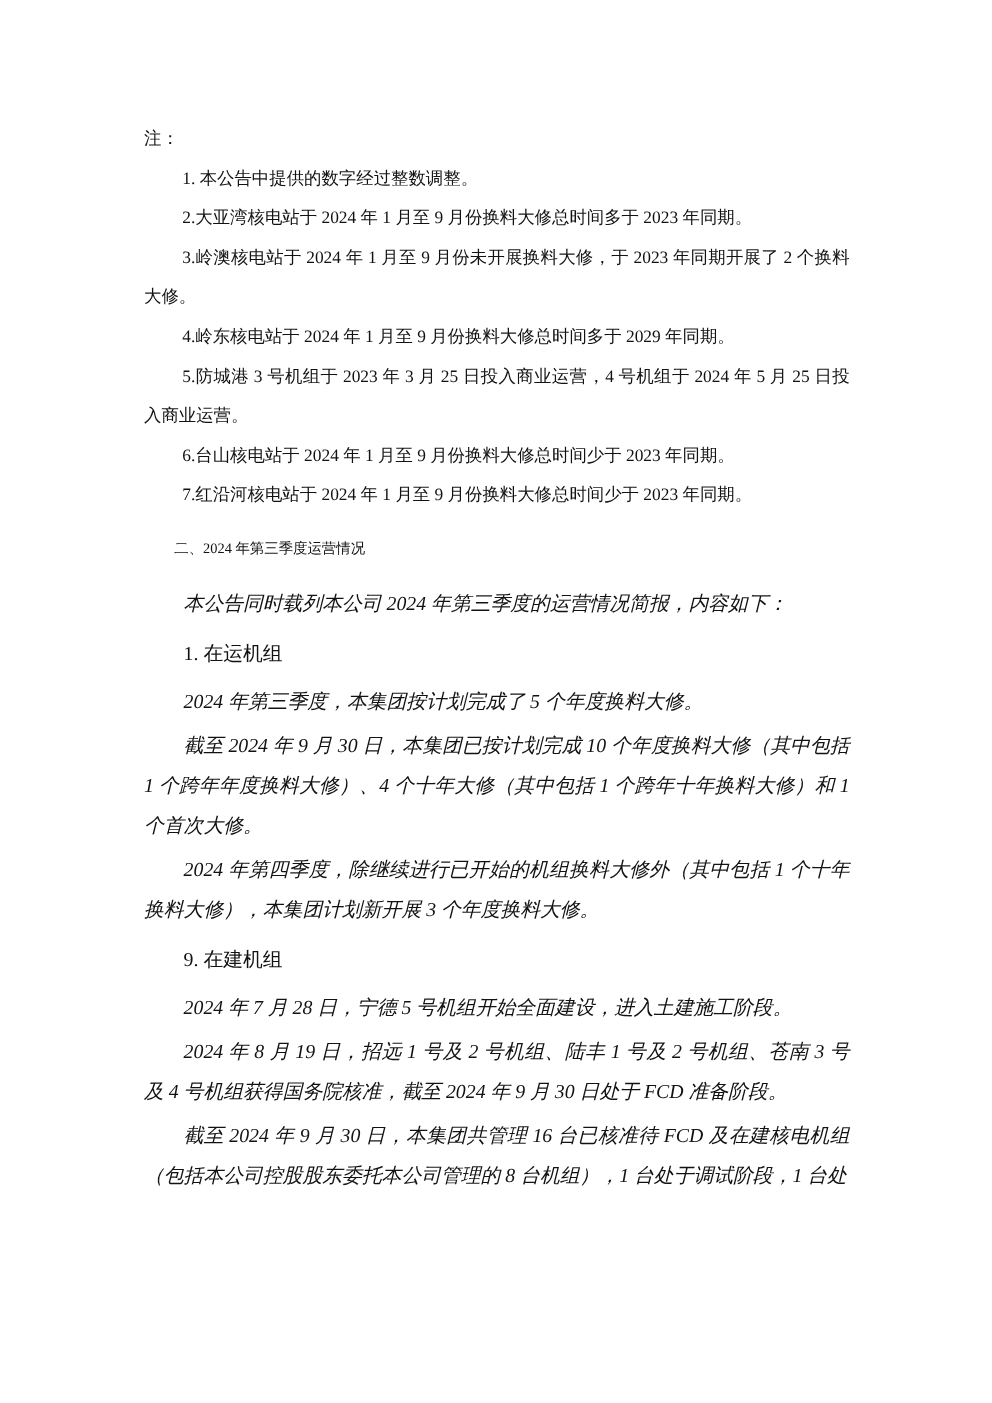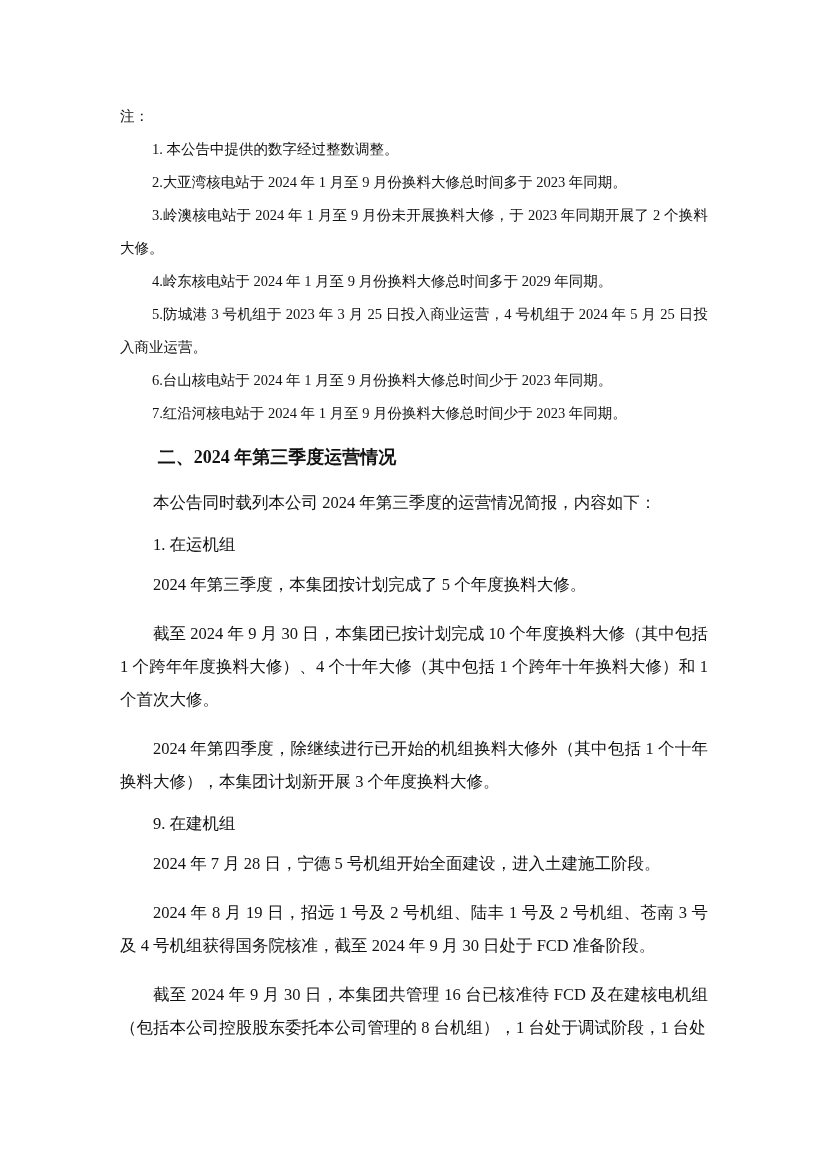--- a/index.html
+++ b/index.html
@@ -23,41 +23,42 @@
     font-size: 14.5px;
     line-height: 33px;
   }
   .notes p {
     margin: 0;
     text-align: justify;
   }
   .note-label { text-indent: 0; }
   .note-item { text-indent: 2.2em; }
   .heading-main {
-    font-size: 18px;
-    font-weight: bold;
+    font-size: 12px;
+    font-weight: normal;
     line-height: 33px;
     margin: 11px 0 12px 0;
     text-indent: 2.1em;
   }
   .body-text {
     font-size: 16.5px;
     line-height: 33px;
     margin: 0;
     text-indent: 2em;
     text-align: justify;
+    font-style: italic;
   }
   .subheading {
     font-size: 16.5px;
     font-weight: normal;
     line-height: 33px;
     margin: 9px 0 7px 0;
     text-indent: 2em;
   }
-  .para-gap { margin-top: 16px; }
+  .para-gap { margin-top: 4px; }
 </style>
 </head>
 <body>
 
 <div class="page">
   <div class="content">
 
     <div class="notes">
       <p class="note-label">注：</p>
       <p class="note-item">1. 本公告中提供的数字经过整数调整。</p>

